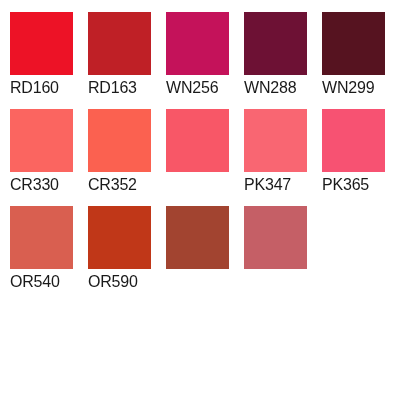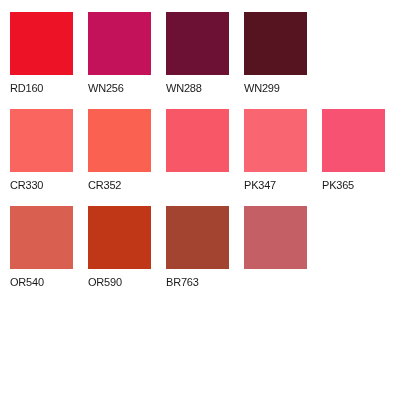--- a/index.html
+++ b/index.html
@@ -37,36 +37,40 @@
   }
   .swatch-chip {
     width: 63px;
     height: 63px;
     display: block;
   }
   .swatch-label {
     display: block;
     width: 78px;
     margin-top: 5px;
-    font-size: 11px;
+    font-size: 16px;
     line-height: 16px;
     letter-spacing: -0.2px;
     color: #1a1a1a;
     font-family: "Liberation Sans", "DejaVu Sans", sans-serif;
     white-space: nowrap;
   }
 </style>
 </head>
 <body>
 
 <div id="swatch-chart">
     <div class="swatch-row">
       <div class="swatch-cell">
         <span class="swatch-chip" style="background-color: rgb(237, 18, 38);"></span>
         <span class="swatch-label">RD160</span>
+      </div>
+      <div class="swatch-cell">
+        <span class="swatch-chip" style="background-color: rgb(191, 32, 38);"></span>
+        <span class="swatch-label">RD163</span>
       </div>
       <div class="swatch-cell">
         <span class="swatch-chip" style="background-color: rgb(196, 18, 90);"></span>
         <span class="swatch-label">WN256</span>
       </div>
       <div class="swatch-cell">
         <span class="swatch-chip" style="background-color: rgb(109, 17, 52);"></span>
         <span class="swatch-label">WN288</span>
       </div>
       <div class="swatch-cell">
@@ -99,19 +103,18 @@
       <div class="swatch-cell">
         <span class="swatch-chip" style="background-color: rgb(217, 95, 80);"></span>
         <span class="swatch-label">OR540</span>
       </div>
       <div class="swatch-cell">
         <span class="swatch-chip" style="background-color: rgb(192, 55, 24);"></span>
         <span class="swatch-label">OR590</span>
       </div>
       <div class="swatch-cell">
         <span class="swatch-chip" style="background-color: rgb(162, 68, 48);"></span>
-        <span class="swatch-label">BR763</span>
       </div>
       <div class="swatch-cell">
         <span class="swatch-chip" style="background-color: rgb(197, 95, 102);"></span>
       </div>
     </div>
   </div>
 
 </body></html>

